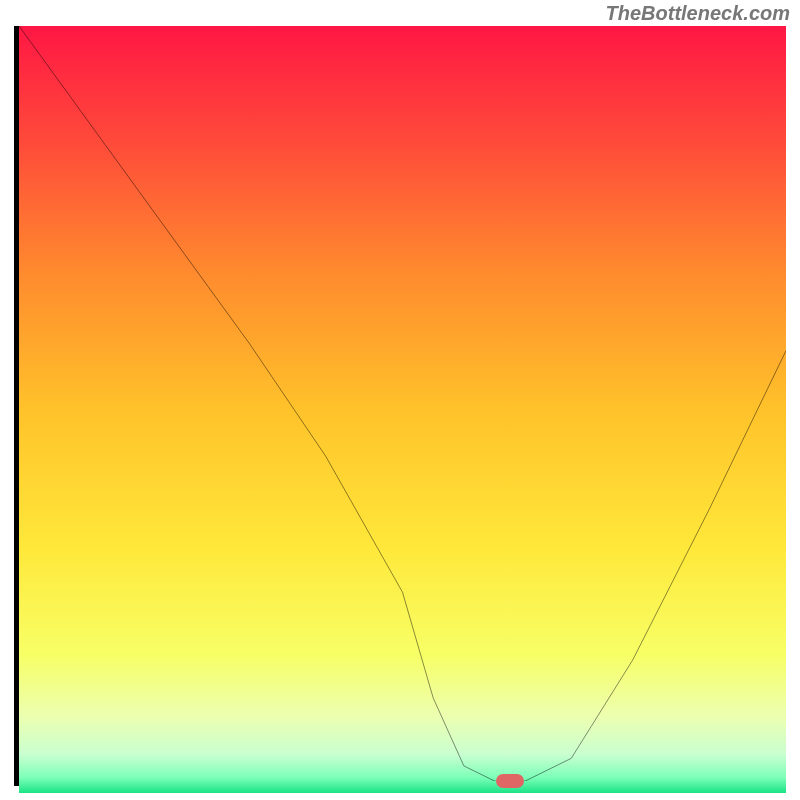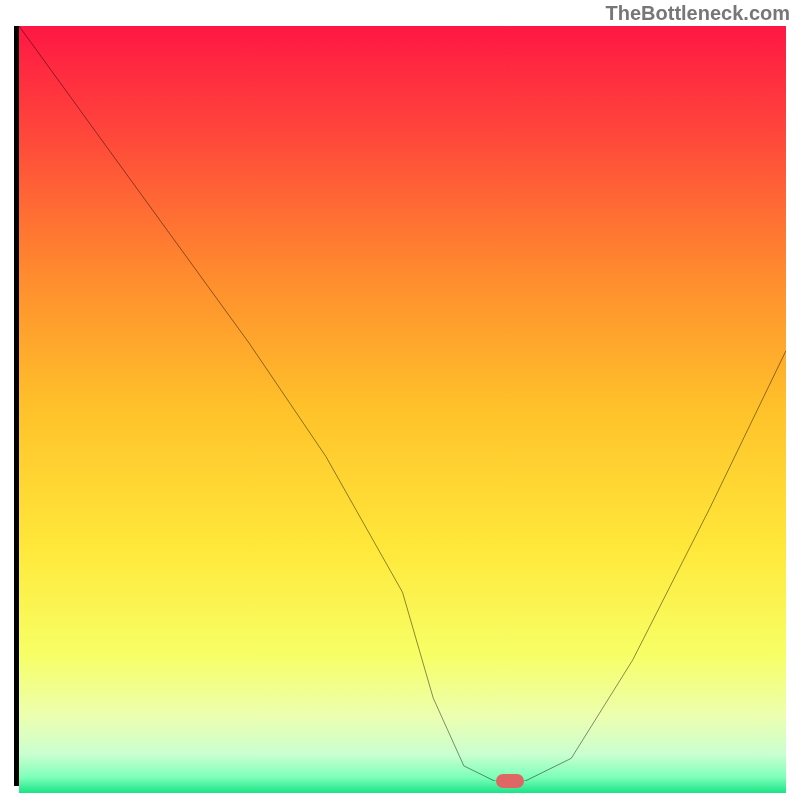--- a/index.html
+++ b/index.html
@@ -8,20 +8,21 @@
     width: 800px;
     height: 800px;
     background: #ffffff;
     font-family: Arial, Helvetica, sans-serif;
     overflow: hidden;
   }
   .container {
     position: relative;
     width: 800px;
     height: 572px;
+    font-style: italic;
   }
   .watermark {
     position: absolute;
     top: 2px;
     right: 10px;
     font-size: 20px;
     font-weight: bold;
     color: #777;
     z-index: 10;
   }

